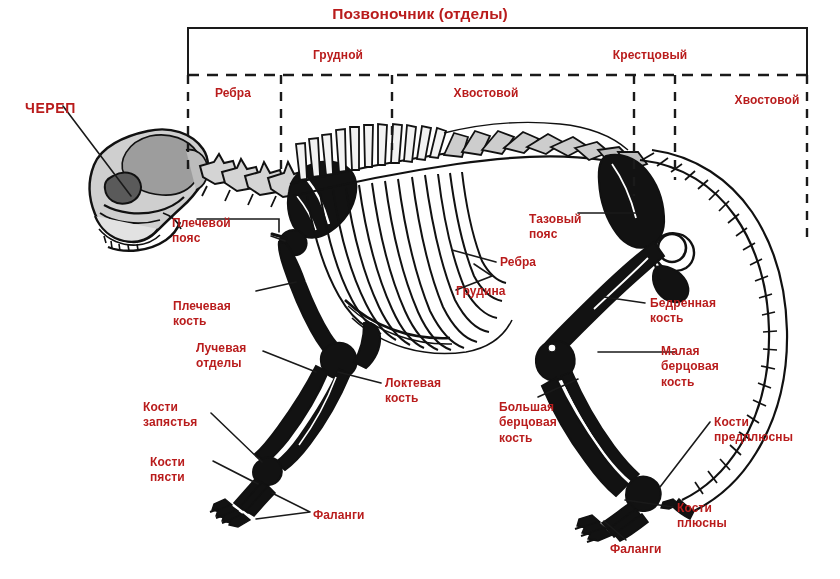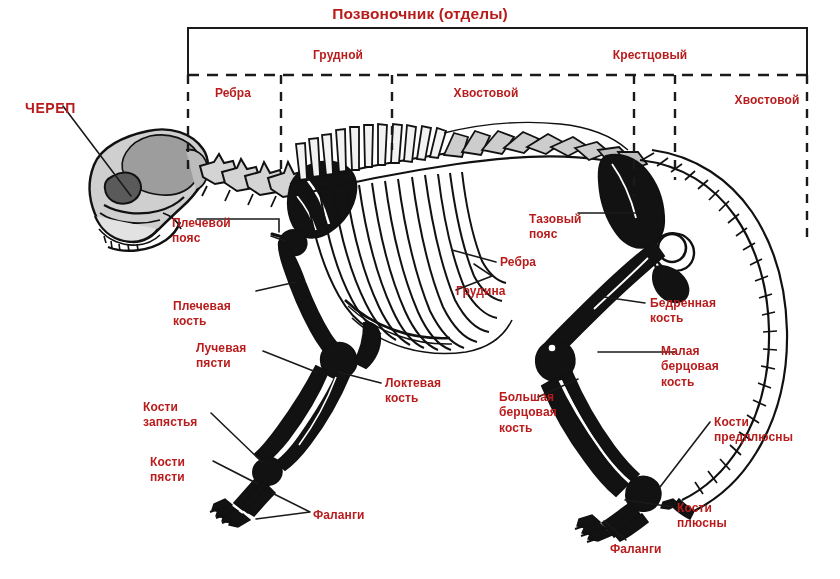--- a/index.html
+++ b/index.html
@@ -329,38 +329,38 @@
   <div class="lbl sec ctr" style="left:233px;top:86px;">Ребра</div>
   <div class="lbl sec ctr" style="left:486px;top:86px;">Хвостовой</div>
   <div class="lbl sec ctr" style="left:745px;top:93px;margin-left:22px;">Хвостовой</div>
 
   <div class="lbl caps" style="left:25px;top:100px;">ЧЕРЕП</div>
   <div class="lbl sec" style="left:172px;top:216px;">Плечевой
 пояс</div>
   <div class="lbl sec" style="left:173px;top:278px;margin-top:21px;">Плечевая
 кость</div>
   <div class="lbl sec" style="left:196px;top:341px;">Лучевая
-пясти</div>
+отделы</div>
   <div class="lbl sec" style="left:143px;top:400px;">Кости
 запястья</div>
   <div class="lbl sec" style="left:150px;top:455px;">Кости
 пясти</div>
   <div class="lbl sec" style="left:313px;top:508px;">Фаланги</div>
   <div class="lbl sec" style="left:385px;top:376px;">Локтевая
 кость</div>
   <div class="lbl sec" style="left:412px;top:284px;margin-left:44px;">Грудина</div>
   <div class="lbl sec" style="left:500px;top:255px;">Ребра</div>
   <div class="lbl sec" style="left:529px;top:212px;">Тазовый
 пояс</div>
   <div class="lbl sec" style="left:650px;top:296px;">Бедренная
 кость</div>
   <div class="lbl sec" style="left:661px;top:344px;">Малая
 берцовая
 кость</div>
-  <div class="lbl sec" style="left:499px;top:390px;">Большая
+  <div class="lbl sec" style="left:499px;top:400px;">Большая
 берцовая
 кость</div>
   <div class="lbl sec" style="left:714px;top:415px;">Кости
 предплюсны</div>
   <div class="lbl sec" style="left:677px;top:501px;">Кости
 плюсны</div>
   <div class="lbl sec" style="left:610px;top:542px;">Фаланги</div>
 
 </div>
 

